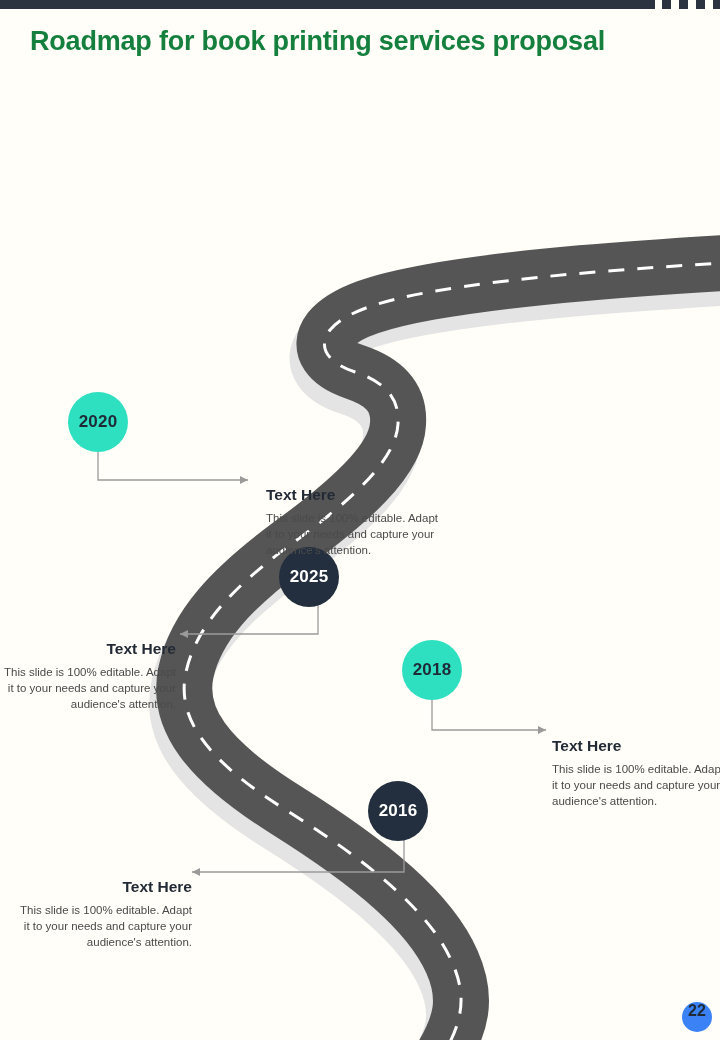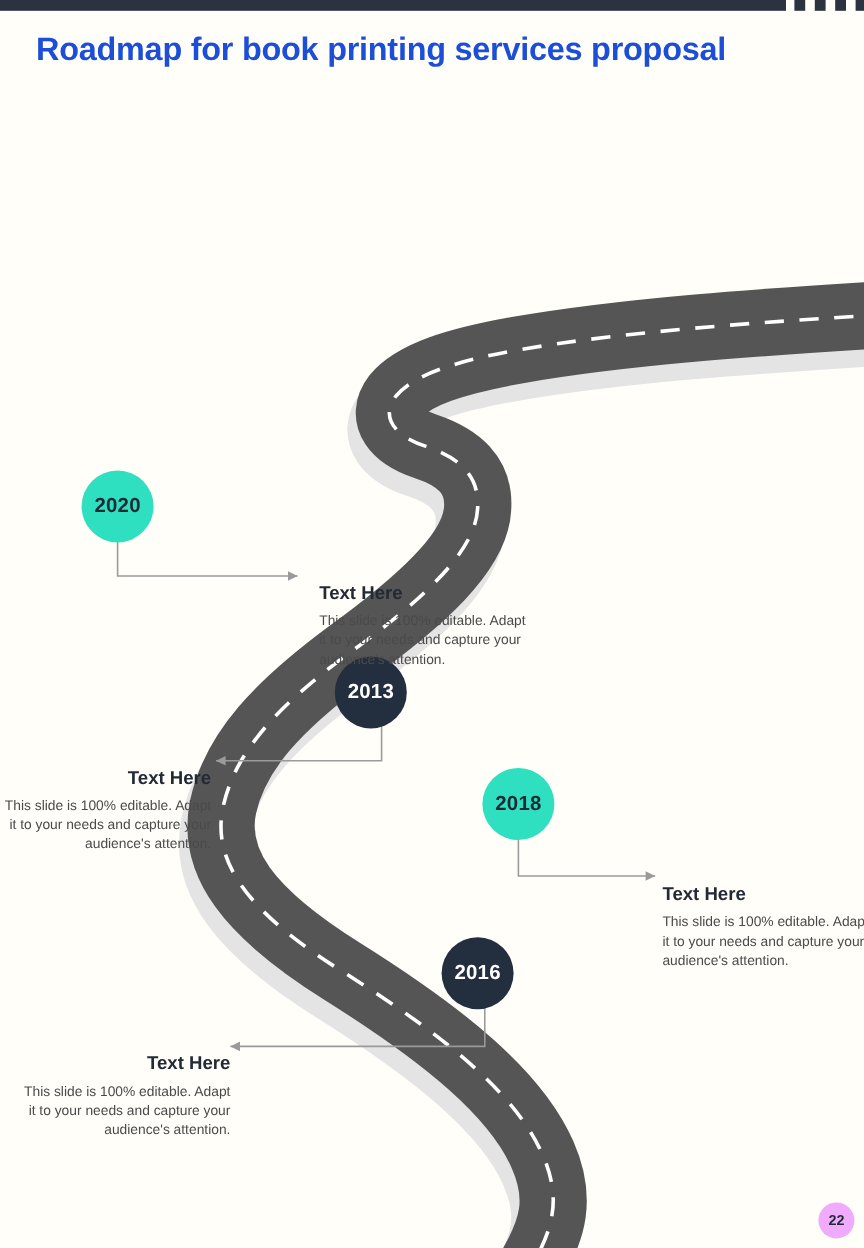--- a/index.html
+++ b/index.html
@@ -36,21 +36,21 @@
   .topdots i:nth-child(3){ left:34px; }
   .topdots i:nth-child(4){ left:51px; }
 
   
   .title {
     position:absolute;
     left:30px; top:25px;
     width:660px;
     font-size:27px;
     font-weight:bold;
-    color:#1d4ed8;
+    color:#15803d;
     letter-spacing:-0.2px;
     line-height:1.2;
     white-space:nowrap;
   }
 
   
   #roadwrap {
     position:absolute; left:0; top:0;
     width:720px; height:1040px;
   }
@@ -90,26 +90,26 @@
   }
   .txtblock.right-align { text-align:right; }
   .txtblock.left-align  { text-align:left; }
 
   
   .pagebadge {
     position:absolute;
     right:8px; bottom:8px;
     width:30px; height:30px;
     border-radius:50%;
-    background:#f0abfc;
+    background:#3b82f6;
     color:#1F2A36;
-    font-size:12px;
+    font-size:16px;
     font-weight:bold;
     display:flex;
-    align-items:center;
+    align-items:flex-start;
     justify-content:center;
   }
 </style>
 </head>
 <body>
 
 <div id="slide">
 
   <div class="topbar"></div>
   <div class="topdots">
@@ -171,21 +171,21 @@
       <path d="M 220 2 L 220 38 L 8 38" stroke="#9A9A9A" stroke-width="1.3" fill="none"></path>
       <path d="M 8 38 l 8 -4 l 0 8 z" fill="#9A9A9A"></path>
     </svg>
   </div>
 
   <div class="milestone teal" style="left:68px; top:392px; width:60px; height:60px;">
     <span>2020</span>
   </div>
 
   <div class="milestone navy" style="left:279px; top:547px; width:60px; height:60px;">
-    <span>2013</span>
+    <span>2025</span>
   </div>
 
   <div class="milestone teal" style="left:402px; top:640px; width:60px; height:60px;">
     <span>2018</span>
   </div>
 
   <div class="milestone navy" style="left:368px; top:781px; width:60px; height:60px;">
     <span>2016</span>
   </div>
 

